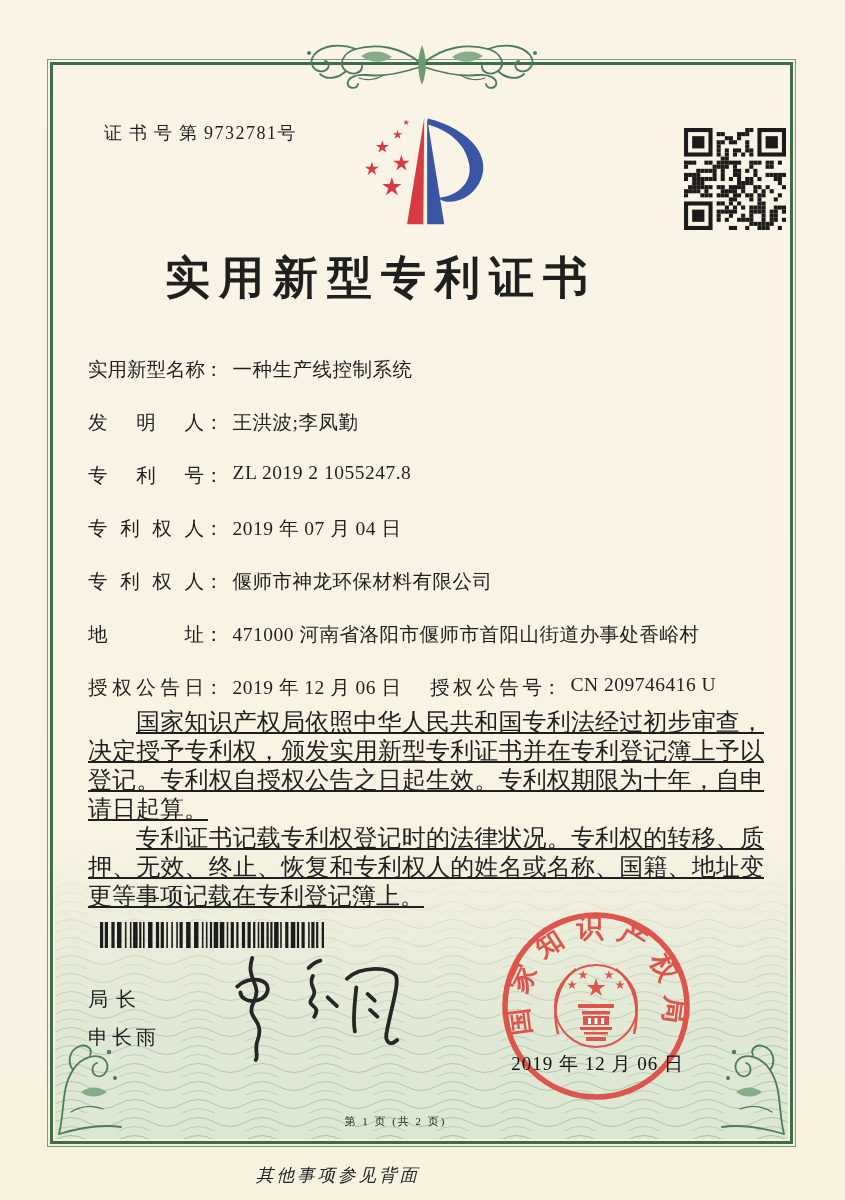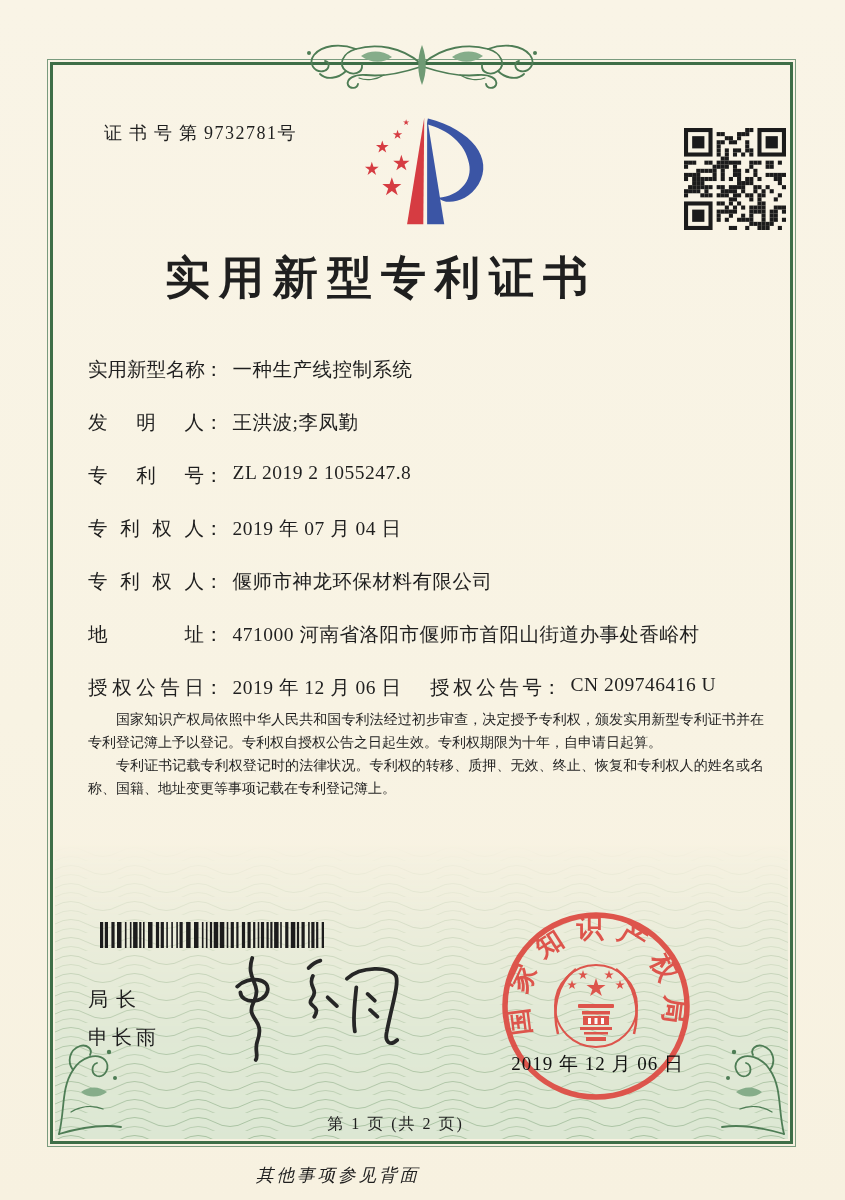--- a/index.html
+++ b/index.html
@@ -26,32 +26,32 @@
          letter-spacing:9px;z-index:2;}
   
   .fields{left:88px;top:356px;width:690px;z-index:2;font-size:19.5px;}
   .frow{height:22px;margin-bottom:31px;white-space:nowrap;display:flex;align-items:flex-start;}
   .flabel{display:inline-block;width:116px;text-align:justify;text-align-last:justify;}
   .fcolon{margin-right:9px;}
   .fvalue{letter-spacing:0.5px;}
   .fgroup1{width:342px;display:inline-flex;align-items:baseline;}
   .flabel2{display:inline-block;width:112px;text-align:justify;text-align-last:justify;}
   
-  .paras{left:88px;top:708px;width:676px;z-index:2;font-size:14px;line-height:23px;
-         text-align:justify;}
+  .paras{left:88px;top:708px;width:676px;z-index:2;font-size:24px;line-height:29px;
+         text-align:justify;text-decoration:underline;}
   .paras p{margin:0;text-indent:2em;}
   
   .barcode{left:100px;top:922px;z-index:3;}
   .director-title{left:88px;top:986px;font-size:20px;letter-spacing:8px;z-index:3;}
   .director-name{left:88px;top:1024px;font-size:20px;letter-spacing:4px;z-index:3;}
   .signature{left:210px;top:948px;z-index:3;}
   .seal{left:498px;top:908px;z-index:3;opacity:0.93;}
   .seal-date{left:510px;top:1051px;width:175px;text-align:center;font-size:19px;
              letter-spacing:1px;color:#101010;z-index:4;}
-  .page-num{left:0;width:791px;top:1114px;text-align:center;font-size:16px;
+  .page-num{left:0;width:791px;top:1114px;text-align:center;font-size:11px;
             letter-spacing:2px;z-index:3;}
   .back-note{left:0;width:676px;top:1163px;text-align:center;font-size:17.5px;
              font-style:italic;letter-spacing:3px;z-index:2;}
   .top-ornament{left:292px;top:33px;z-index:3;}
   .flourish-l{left:55px;top:1032px;z-index:3;}
   .flourish-r{left:716px;top:1032px;z-index:3;}
   .hidden-defs{position:absolute;width:0;height:0;overflow:hidden;}
 </style>
 </head>
 <body>

